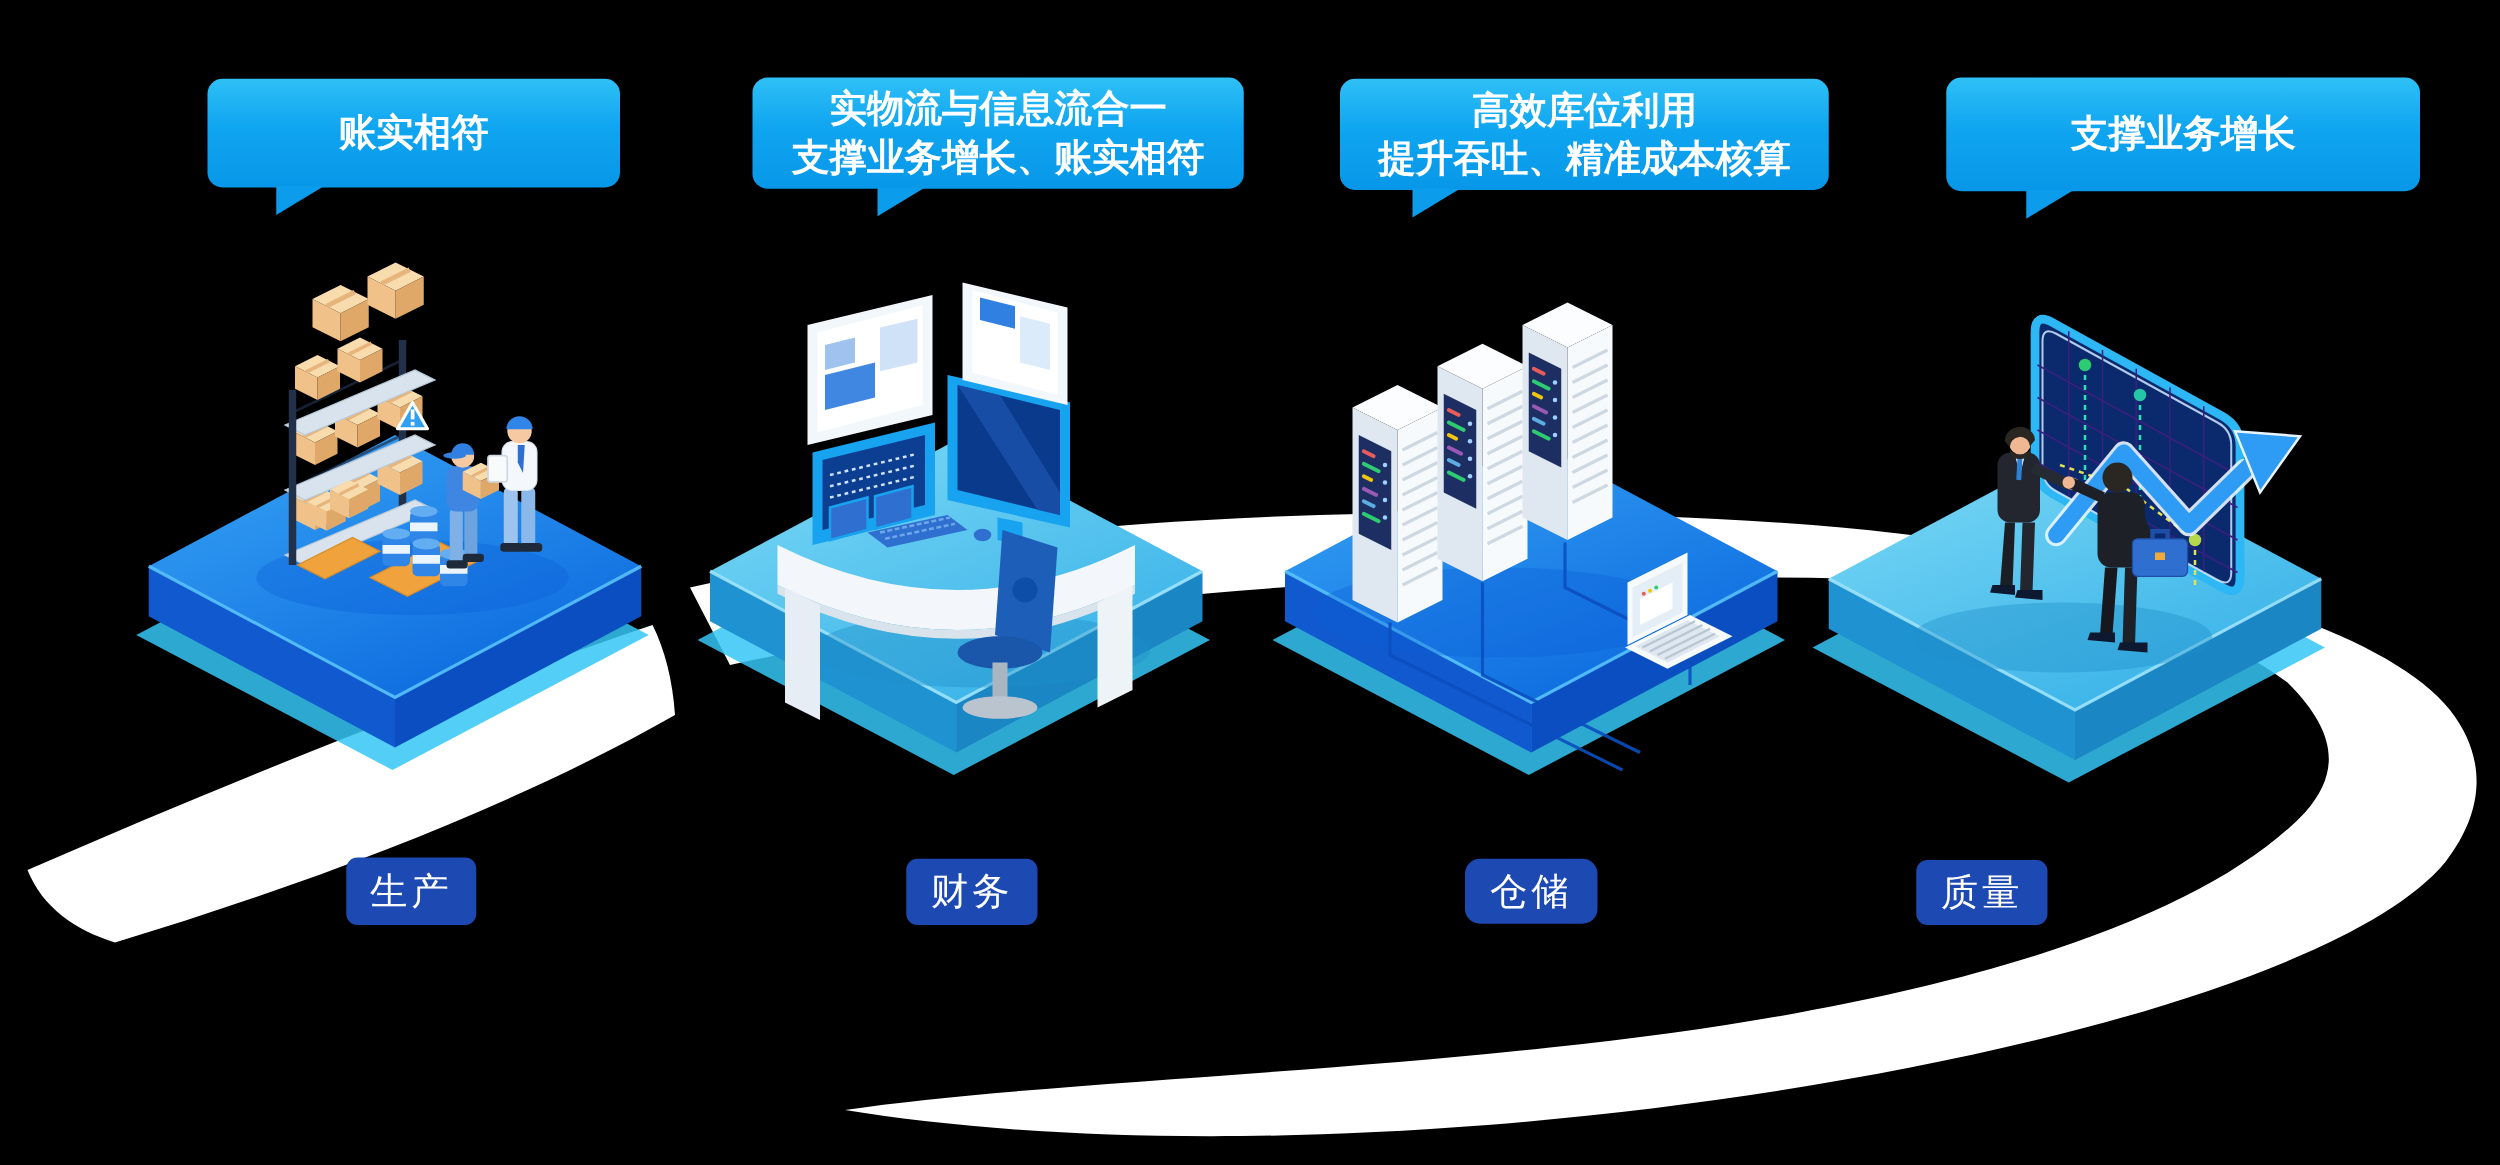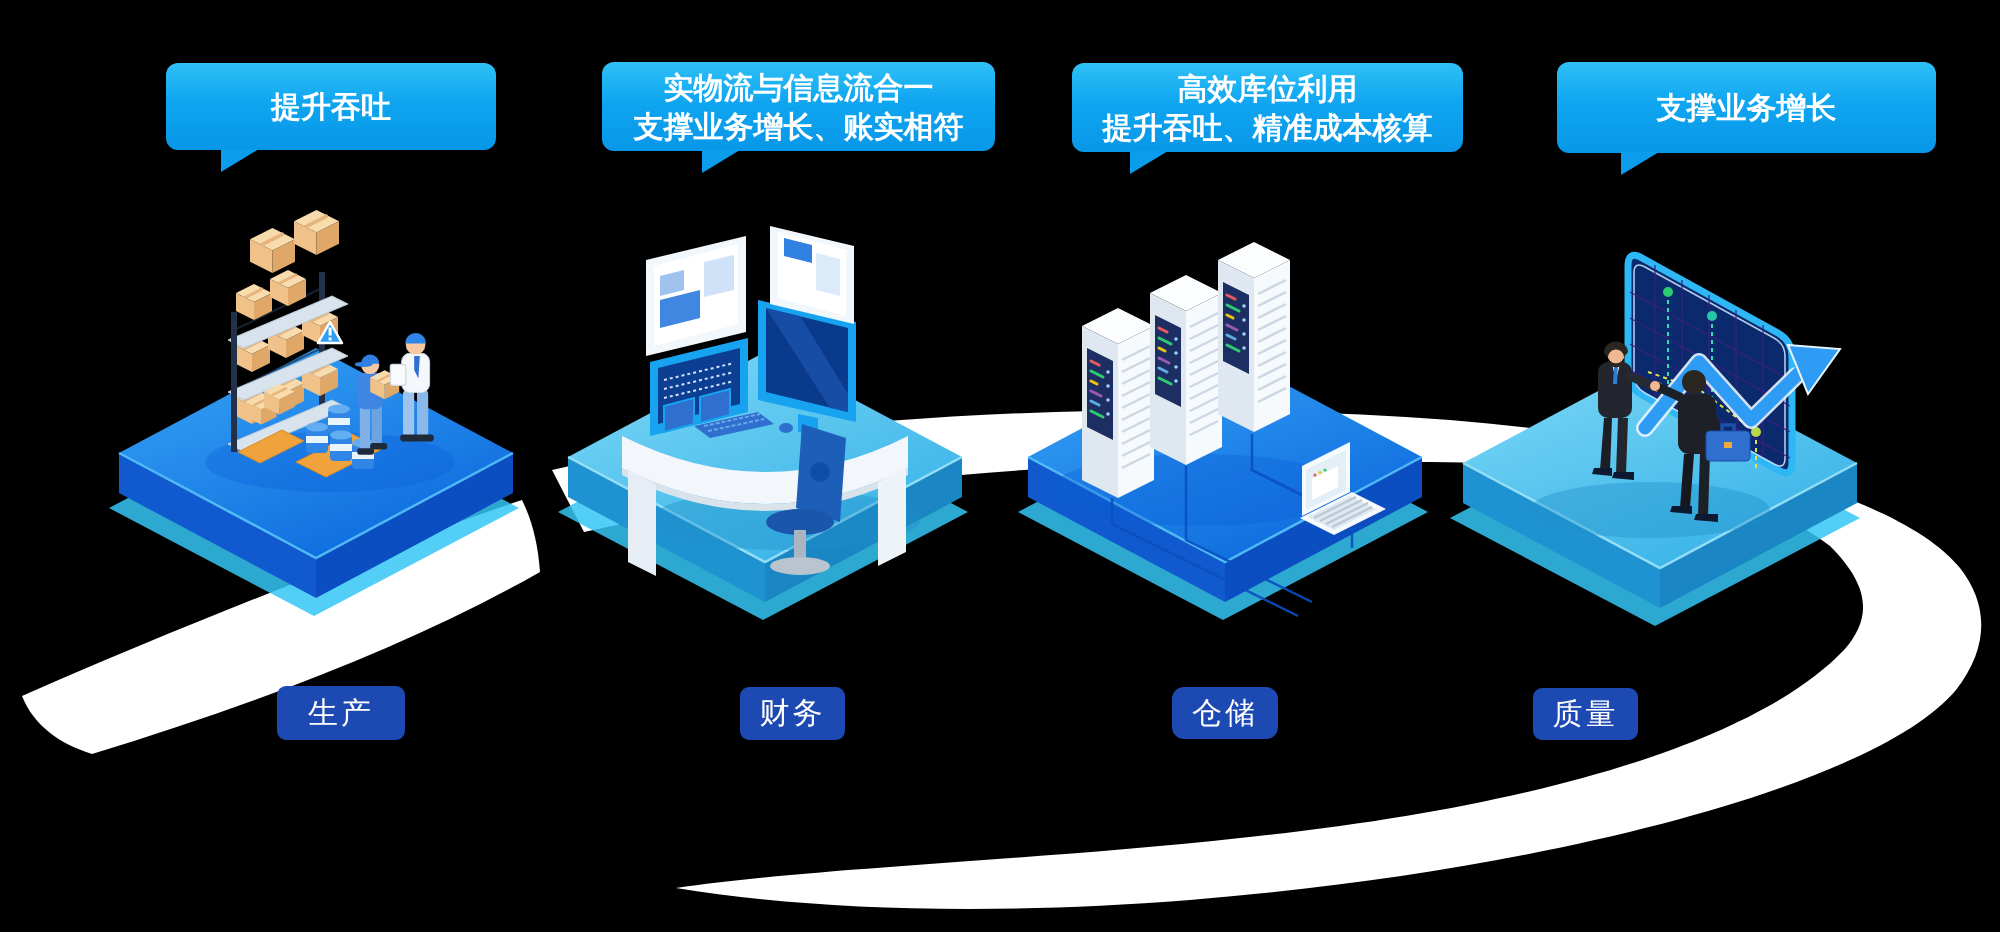--- a/index.html
+++ b/index.html
@@ -14,22 +14,22 @@
   .tail{position:absolute;bottom:-22px;width:0;height:0;
         border-top:23px solid #0b9ceb;border-right:38px solid transparent;}
   .b1{left:166px;top:63px;width:330px;height:87px;}
   .b2{left:602px;top:62px;width:393px;height:89px;}
   .b3{left:1072px;top:63px;width:391px;height:89px;}
   .b4{left:1557px;top:62px;width:379px;height:91px;}
   .b1 .tail{left:55px;} .b2 .tail{left:100px;} .b3 .tail{left:58px;} .b4 .tail{left:64px;}
   .plabel{position:absolute;z-index:5;background:var(--label_blue,#1d49b2);border-radius:9px;
           color:#fff;font-size:30px;font-weight:500;letter-spacing:3px;
           display:flex;align-items:center;justify-content:center;}
-  .l1{left:277px;top:686px;width:128px;height:54px;}
-  .l2{left:725px;top:687px;width:105px;height:53px;margin-left:15px;}
+  .l1{left:277px;top:686px;width:104px;height:54px;}
+  .l2{left:725px;top:687px;width:105px;height:53px;}
   .l3{left:1172px;top:687px;width:106px;height:52px;border-radius:12px;}
   .l4{left:1533px;top:688px;width:105px;height:52px;}
 </style>
 </head>
 <body style="background: rgb(0, 0, 0);">
 
 <svg id="scene" viewBox="0 0 2000 932">
   <defs>
     <linearGradient id="pg-blue" x1="0" y1="0" x2="0.7" y2="1">
       <stop offset="0" stop-color="#38a6f6"></stop>
@@ -351,21 +351,21 @@
           <path d="M54,64 v-7 h12 v7" stroke="#1d4fa8" stroke-width="3.5" fill="none"></path>
           <rect x="38" y="63" width="44" height="30" rx="4" fill="#2f6fd0" stroke="#1d4fa8"></rect>
           <rect x="56" y="74" width="8" height="6" fill="#f1a93c"></rect>
         </g>
       </g>
     </g>
   </g>
 </svg>
 
 <div class="bubble b1">
-  <span class="line">提升吞吐</span>
+  <span class="line">账实相符</span>
   <span class="tail"></span>
 </div>
 <div class="bubble b2">
   <span class="line">实物流与信息流合一</span>
   <span class="line">支撑业务增长、账实相符</span>
   <span class="tail"></span>
 </div>
 <div class="bubble b3">
   <span class="line">高效库位利用</span>
   <span class="line">提升吞吐、精准成本核算</span>

